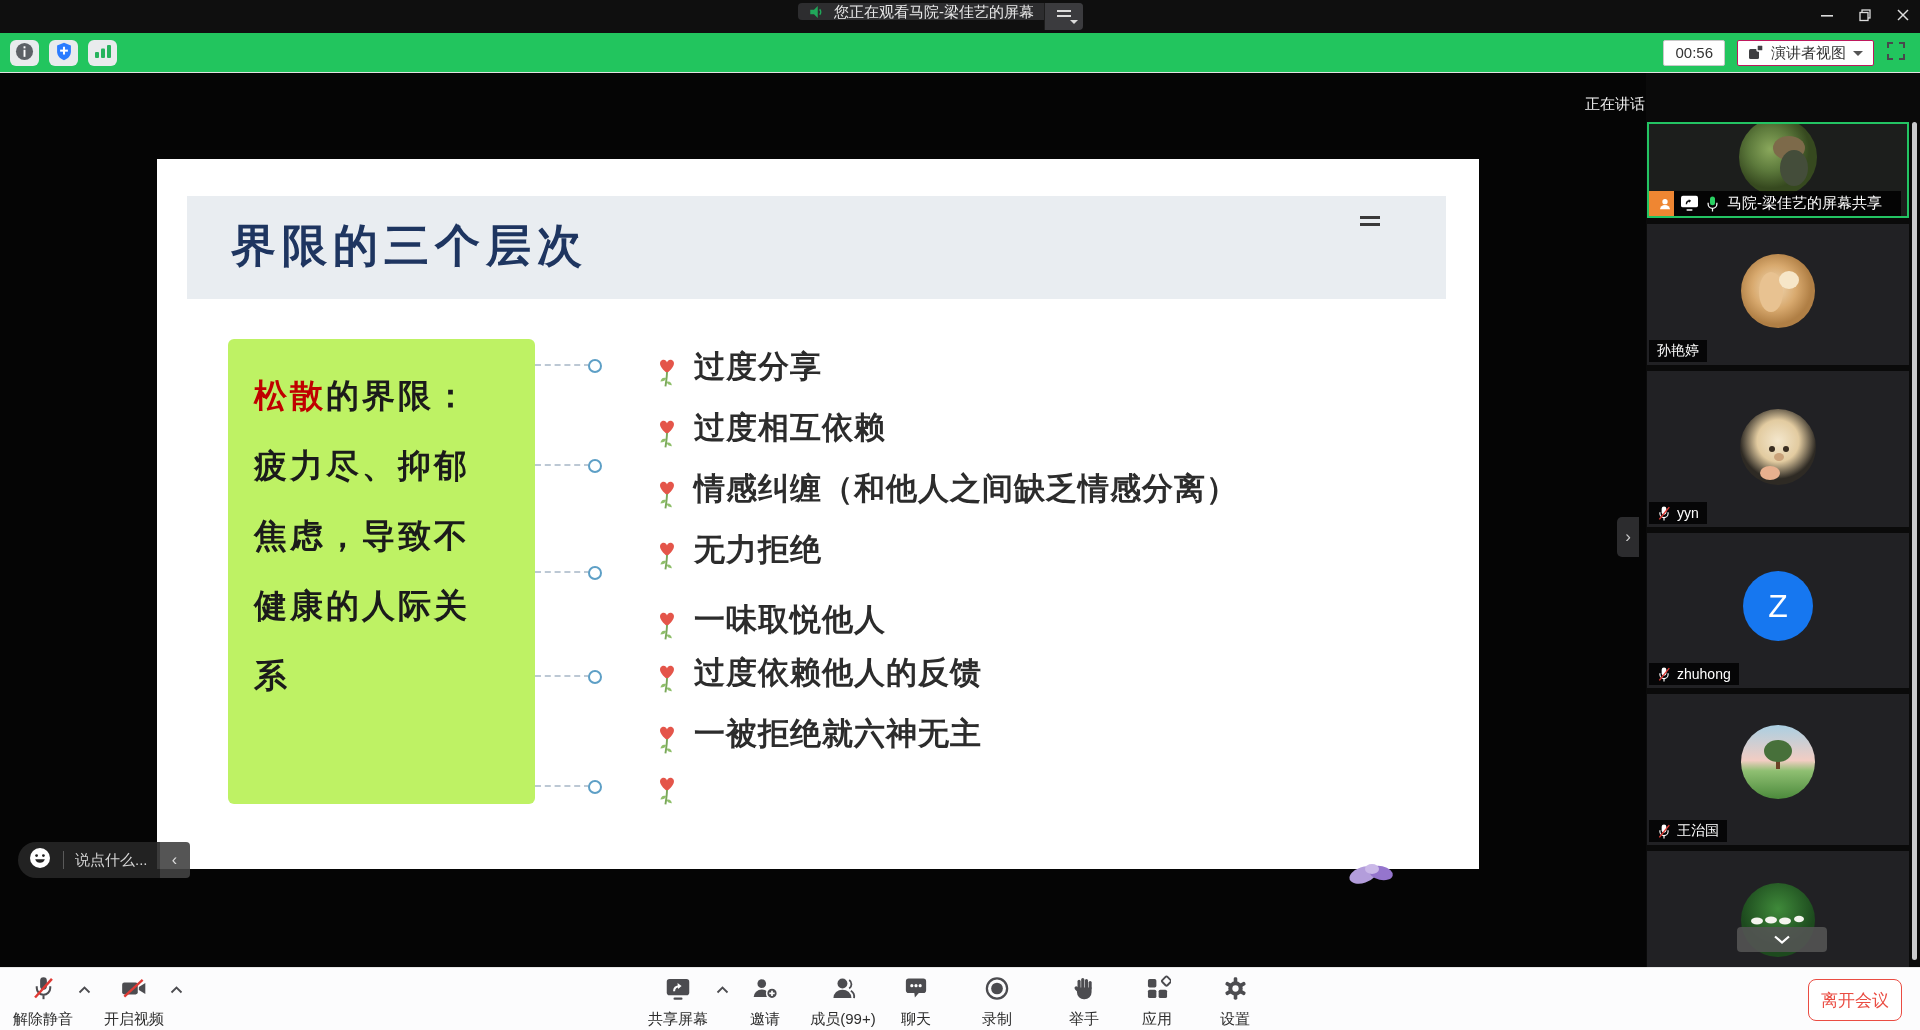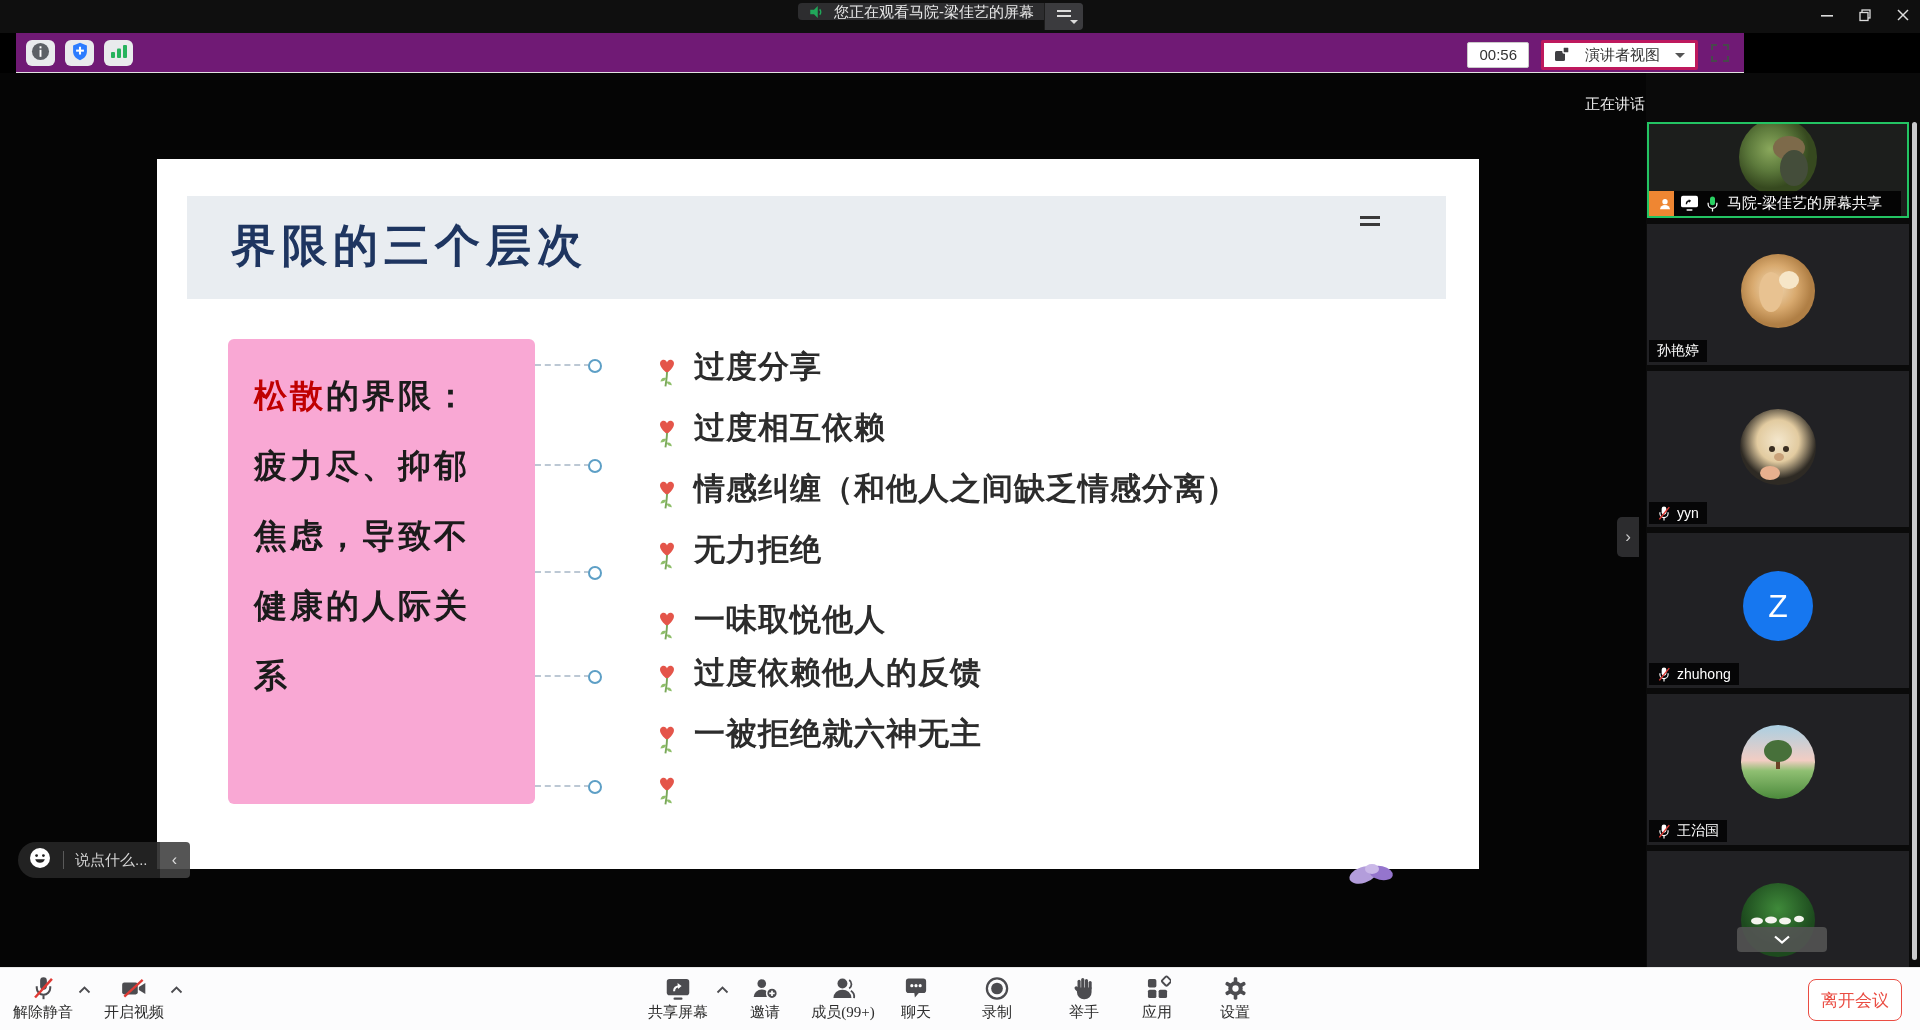--- a/index.html
+++ b/index.html
@@ -10,42 +10,42 @@
   .watch-pill{position:absolute;left:798px;top:3px;height:17px;background:#2d2d2f;border-radius:4px;
       display:flex;align-items:flex-start;color:#e9e9e9;font-size:15px;padding-left:10px;}
   .watch-pill .txt{margin-left:8px;white-space:nowrap;}
   .pill-menu{width:38px;height:27px;margin-left:10px;background:#3b3b3e;border-left:1px solid #1d1d1d;
       border-radius:0 4px 4px 0;display:flex;flex-direction:column;align-items:center;justify-content:center;gap:3px;}
   .pill-menu i{display:block;width:14px;height:2px;background:#dcdcdc;}
   .pill-menu .caret{width:0;height:0;border-left:4px solid transparent;border-right:4px solid transparent;
       border-top:4px solid #dcdcdc;align-self:flex-end;margin-right:5px;}
   .win-controls{position:absolute;right:10px;top:0;height:33px;display:flex;align-items:center;gap:24px;}
   
-  .topbar{position:absolute;left:16px;top:33px;width:1728px;height:40px;background:#701a75;border-bottom:1px solid #e2e2e2;box-sizing:border-box;}
+  .topbar{position:absolute;left:0;top:33px;width:1920px;height:40px;background:#22c55e;border-bottom:1px solid #e2e2e2;box-sizing:border-box;}
   .tb-left{position:absolute;left:10px;top:7px;display:flex;gap:10px;}
   .sq-btn{width:29px;height:26px;background:#e9ebed;border-radius:6px;display:flex;align-items:center;justify-content:center;}
   .tb-right{position:absolute;right:14px;top:7px;display:flex;align-items:center;gap:12px;}
   .timer{border:1px solid #c9c9c9;background:#fff;height:24px;line-height:24px;padding:0 11px;font-size:15px;color:#333;border-radius:2px;}
-  .viewbtn{border:3px solid #be185d;background:#fff;height:24px;display:flex;align-items:center;gap:15px;padding:0 10px;font-size:15px;color:#333;border-radius:2px;}
+  .viewbtn{border:1px solid #be185d;background:#fff;height:24px;display:flex;align-items:center;gap:7px;padding:0 10px;font-size:15px;color:#333;border-radius:2px;}
   .caret-d{width:0;height:0;border-left:5px solid transparent;border-right:5px solid transparent;border-top:5px solid #555;}
   
   .content{position:absolute;left:0;top:73px;width:1920px;height:894px;background:#050505;}
   .banner{position:absolute;left:1585px;top:22px;font-size:15px;color:#f0f0f0;z-index:3;white-space:nowrap;}
   .logo-marks{position:absolute;left:1800px;top:14px;width:80px;height:40px;z-index:2;opacity:.55;}
   .logo-marks i{position:absolute;display:block;border-radius:5px;transform:rotate(45deg);}
   .logo-marks i:nth-child(1){left:2px;top:12px;width:17px;height:17px;background:#8d8d8d;}
   .logo-marks i:nth-child(2){left:17px;top:6px;width:24px;height:24px;background:#a9a9a9;}
   .logo-marks i:nth-child(3){left:40px;top:8px;width:24px;height:24px;background:#7a7a7a;}
   
   .slide{position:absolute;left:157px;top:86px;width:1322px;height:710px;background:#fff;}
   .band{position:absolute;left:30px;top:37px;width:1259px;height:103px;background:#e9edf1;}
   .band h1{margin:0;padding:20px 0 0 44px;font-size:45px;font-weight:800;color:#1e3560;letter-spacing:6px;}
   .eq{position:absolute;right:66px;top:16px;}
   .eq i{display:block;width:20px;height:3px;background:#3a3a3a;margin-top:4px;}
-  .left-box{position:absolute;left:71px;top:180px;width:307px;height:465px;background:#f9a8d4;border-radius:6px;
+  .left-box{position:absolute;left:71px;top:180px;width:307px;height:465px;background:#bef264;border-radius:6px;
       box-sizing:border-box;padding:22px 0 0 26px;font-size:33px;line-height:70px;color:#1b1b1b;font-weight:600;letter-spacing:3px;}
   .left-box .red{color:#c00000;font-weight:800;}
   .conn{position:absolute;left:378px;width:55px;border-top:2px dashed #bcc8d4;}
   .conn-dot{position:absolute;left:431px;width:10px;height:10px;border:2px solid #5d9fc6;border-radius:50%;background:#fff;}
   .bullets{position:absolute;left:498px;top:0;margin:0;padding:0;list-style:none;}
   .bullets li{position:absolute;display:flex;align-items:flex-end;gap:15px;font-size:31px;color:#2c2c2c;font-weight:600;white-space:nowrap;letter-spacing:1px;}
   .flower{position:absolute;left:1345px;top:786px;z-index:2;}
   
   .chat-pill{position:absolute;left:18px;top:769px;height:36px;display:flex;z-index:4;}
   .chat-main{display:flex;align-items:center;background:rgba(38,38,38,.9);border-radius:18px 0 0 18px;padding:0 12px 0 10px;justify-content:center;}
@@ -65,21 +65,21 @@
   .pbox{width:25px;height:25px;background:#ef8632;display:flex;align-items:center;justify-content:center;}
   .tlabel .nm{color:#fff;font-size:15px;margin-left:7px;white-space:nowrap;}
   .tlabel svg{margin-left:6px;}
   .chip{position:absolute;left:2px;bottom:3px;height:22px;background:rgba(0,0,0,.8);display:flex;align-items:center;gap:6px;padding:0 8px;font-size:14px;color:#fff;}
   .more-btn{position:absolute;left:91px;top:854px;width:90px;height:25px;background:rgba(84,84,84,.88);border-radius:4px;
       display:flex;align-items:center;justify-content:center;z-index:5;}
   .scroll-thumb{position:absolute;left:266px;top:49px;width:5px;height:838px;background:#c9cacc;border-radius:3px;}
   
   .bottombar{position:absolute;left:0;top:967px;width:1920px;height:63px;background:#fcfcfd;border-top:1px solid #e8e8e8;box-sizing:border-box;z-index:6;}
   .tbi{position:absolute;top:7px;display:flex;flex-direction:column;align-items:center;font-size:15px;color:#2d2d2d;}
-  .tbi .lb{margin-top:1px;white-space:nowrap;font-family:Liberation Serif, serif;}
+  .tbi .lb{margin-top:8px;white-space:nowrap;}
   .chev{position:absolute;top:18px;color:#4c4c50;}
   .chev svg{display:block;}
   .leave{position:absolute;left:1808px;top:11px;width:92px;height:40px;border:1px solid #ea4c42;border-radius:8px;background:#fff;
       color:#ea4c42;font-size:17px;display:flex;align-items:center;justify-content:center;}
 </style>
 </head>
 <body>
 
 <div class="app">
 

